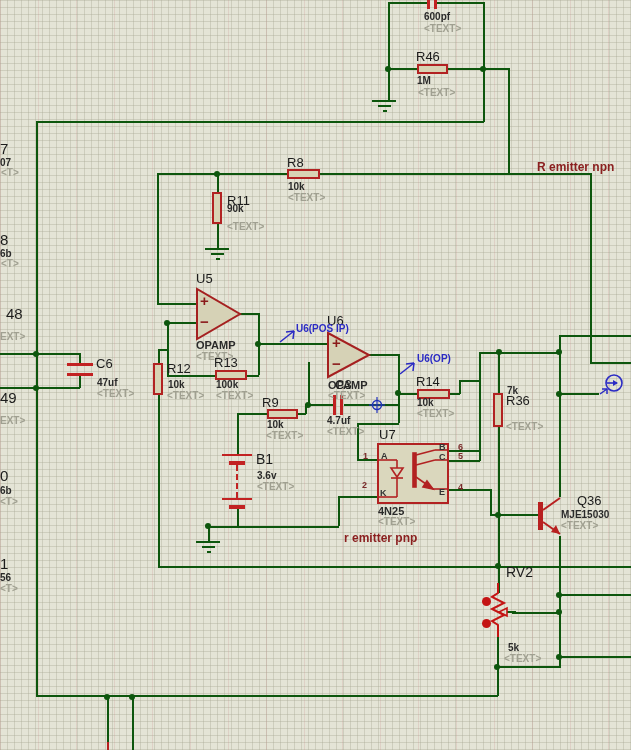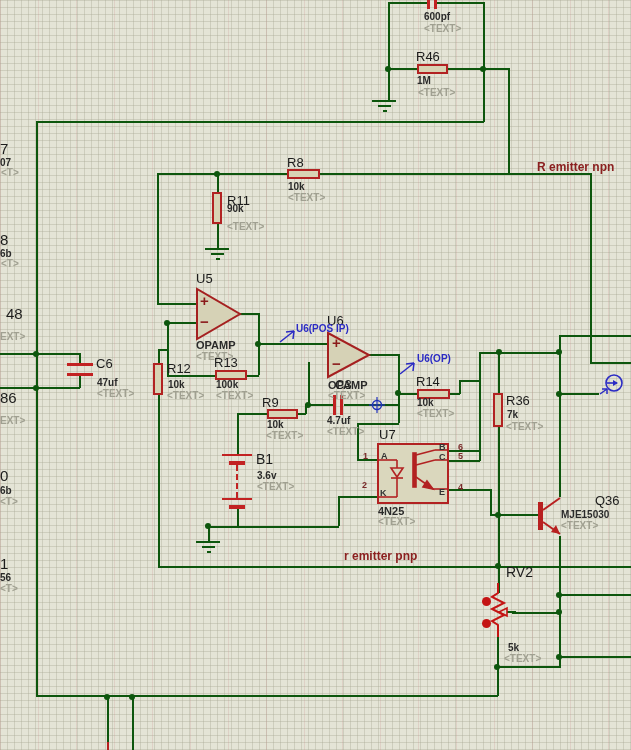--- a/index.html
+++ b/index.html
@@ -307,59 +307,59 @@
 
   <div class="lbl ref" style="left:416px;top:375px">R14</div>
   <div class="lbl val" style="left:417px;top:398px">10k</div>
   <div class="lbl ph" style="left:417px;top:409px">&lt;TEXT&gt;</div>
 
   <div class="lbl ref" style="left:379px;top:428px">U7</div>
   <div class="lbl val" style="left:378px;top:506px;font-size:11px">4N25</div>
   <div class="lbl ph" style="left:378px;top:517px">&lt;TEXT&gt;</div>
 
   <div class="lbl ref" style="left:506px;top:394px">R36</div>
-  <div class="lbl val" style="left:507px;top:410px">7k</div>
+  <div class="lbl val" style="left:507px;top:386px">7k</div>
   <div class="lbl ph" style="left:506px;top:422px">&lt;TEXT&gt;</div>
 
-  <div class="lbl ref" style="left:595px;top:494px">Q36</div>
+  <div class="lbl ref" style="left:577px;top:494px">Q36</div>
   <div class="lbl val" style="left:561px;top:510px">MJE15030</div>
   <div class="lbl ph" style="left:561px;top:521px">&lt;TEXT&gt;</div>
 
   <div class="lbl ref" style="left:506px;top:565px;font-size:14px">RV2</div>
   <div class="lbl val" style="left:508px;top:643px">5k</div>
   <div class="lbl ph" style="left:504px;top:654px">&lt;TEXT&gt;</div>
 
   <div class="lbl pinl" style="left:381px;top:452px">A</div>
   <div class="lbl pinl" style="left:380px;top:489px">K</div>
   <div class="lbl pinl" style="left:439px;top:443px">B</div>
   <div class="lbl pinl" style="left:439px;top:453px">C</div>
   <div class="lbl pinl" style="left:439px;top:488px">E</div>
   <div class="lbl pinn" style="left:363px;top:452px">1</div>
   <div class="lbl pinn" style="left:362px;top:481px">2</div>
   <div class="lbl pinn" style="left:458px;top:443px">6</div>
   <div class="lbl pinn" style="left:458px;top:452px">5</div>
   <div class="lbl pinn" style="left:458px;top:483px">4</div>
 
   <div class="lbl net" style="left:537px;top:161px">R emitter npn</div>
-  <div class="lbl net" style="left:344px;top:550px">r emitter pnp</div>
+  <div class="lbl net" style="left:344px;top:532px">r emitter pnp</div>
   <div class="lbl blue" style="left:296px;top:324px">U6(POS IP)</div>
   <div class="lbl blue" style="left:417px;top:354px">U6(OP)</div>
 
   <div class="lbl bigref" style="left:0;top:141px">7</div>
   <div class="lbl val" style="left:0;top:158px">07</div>
   <div class="lbl ph" style="left:1px;top:168px">&lt;T&gt;</div>
 
   <div class="lbl bigref" style="left:0;top:232px">8</div>
   <div class="lbl val" style="left:0;top:249px">6b</div>
   <div class="lbl ph" style="left:1px;top:259px">&lt;T&gt;</div>
 
   <div class="lbl bigref" style="left:6px;top:306px">48</div>
   <div class="lbl ph" style="left:0;top:332px">EXT&gt;</div>
 
-  <div class="lbl bigref" style="left:0;top:390px">86</div>
+  <div class="lbl bigref" style="left:0;top:390px">49</div>
   <div class="lbl ph" style="left:0;top:416px">EXT&gt;</div>
 
   <div class="lbl bigref" style="left:0;top:468px">0</div>
   <div class="lbl val" style="left:0;top:486px">6b</div>
   <div class="lbl ph" style="left:0;top:497px">&lt;T&gt;</div>
 
   <div class="lbl bigref" style="left:0;top:556px">1</div>
   <div class="lbl val" style="left:0;top:573px">56</div>
   <div class="lbl ph" style="left:0;top:584px">&lt;T&gt;</div>
 

